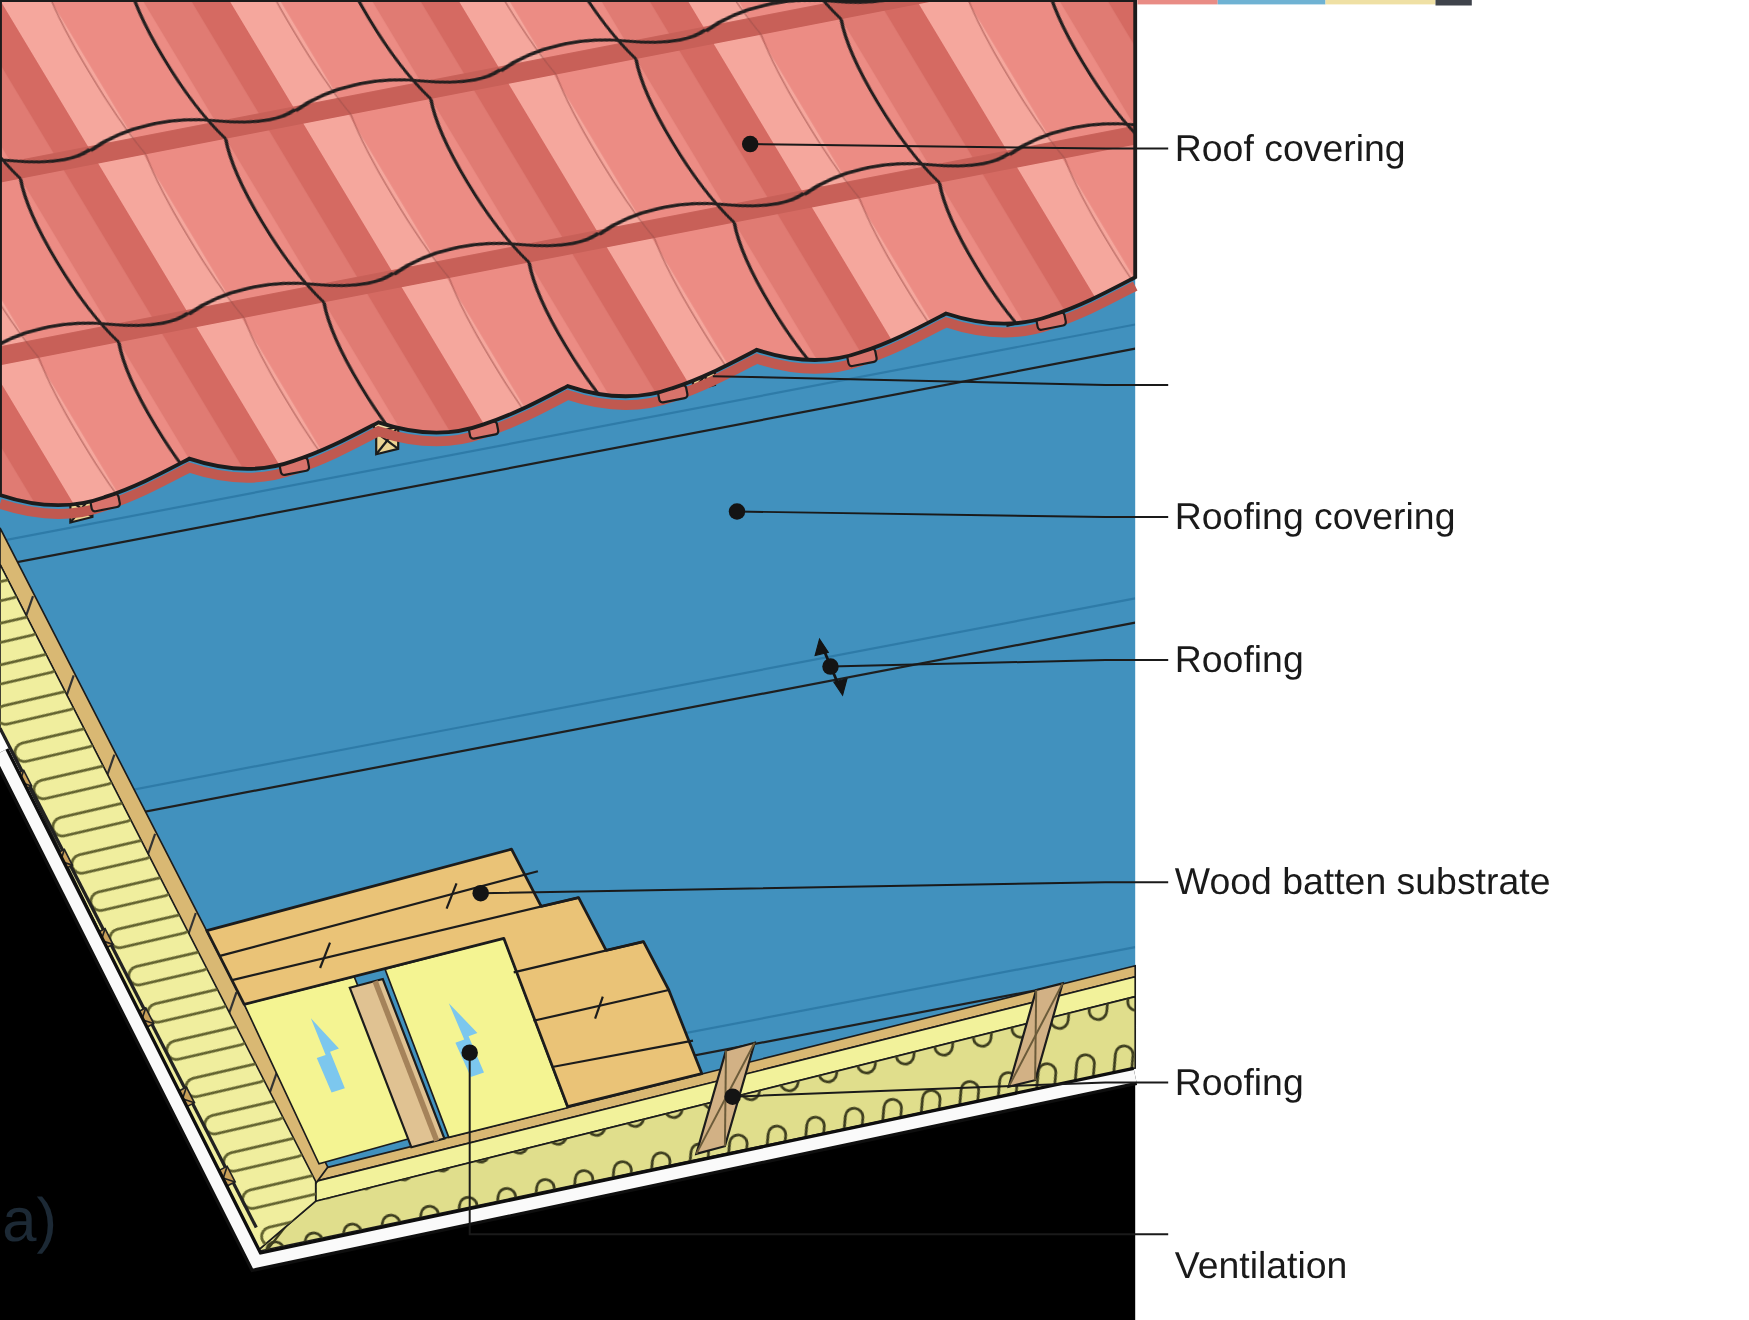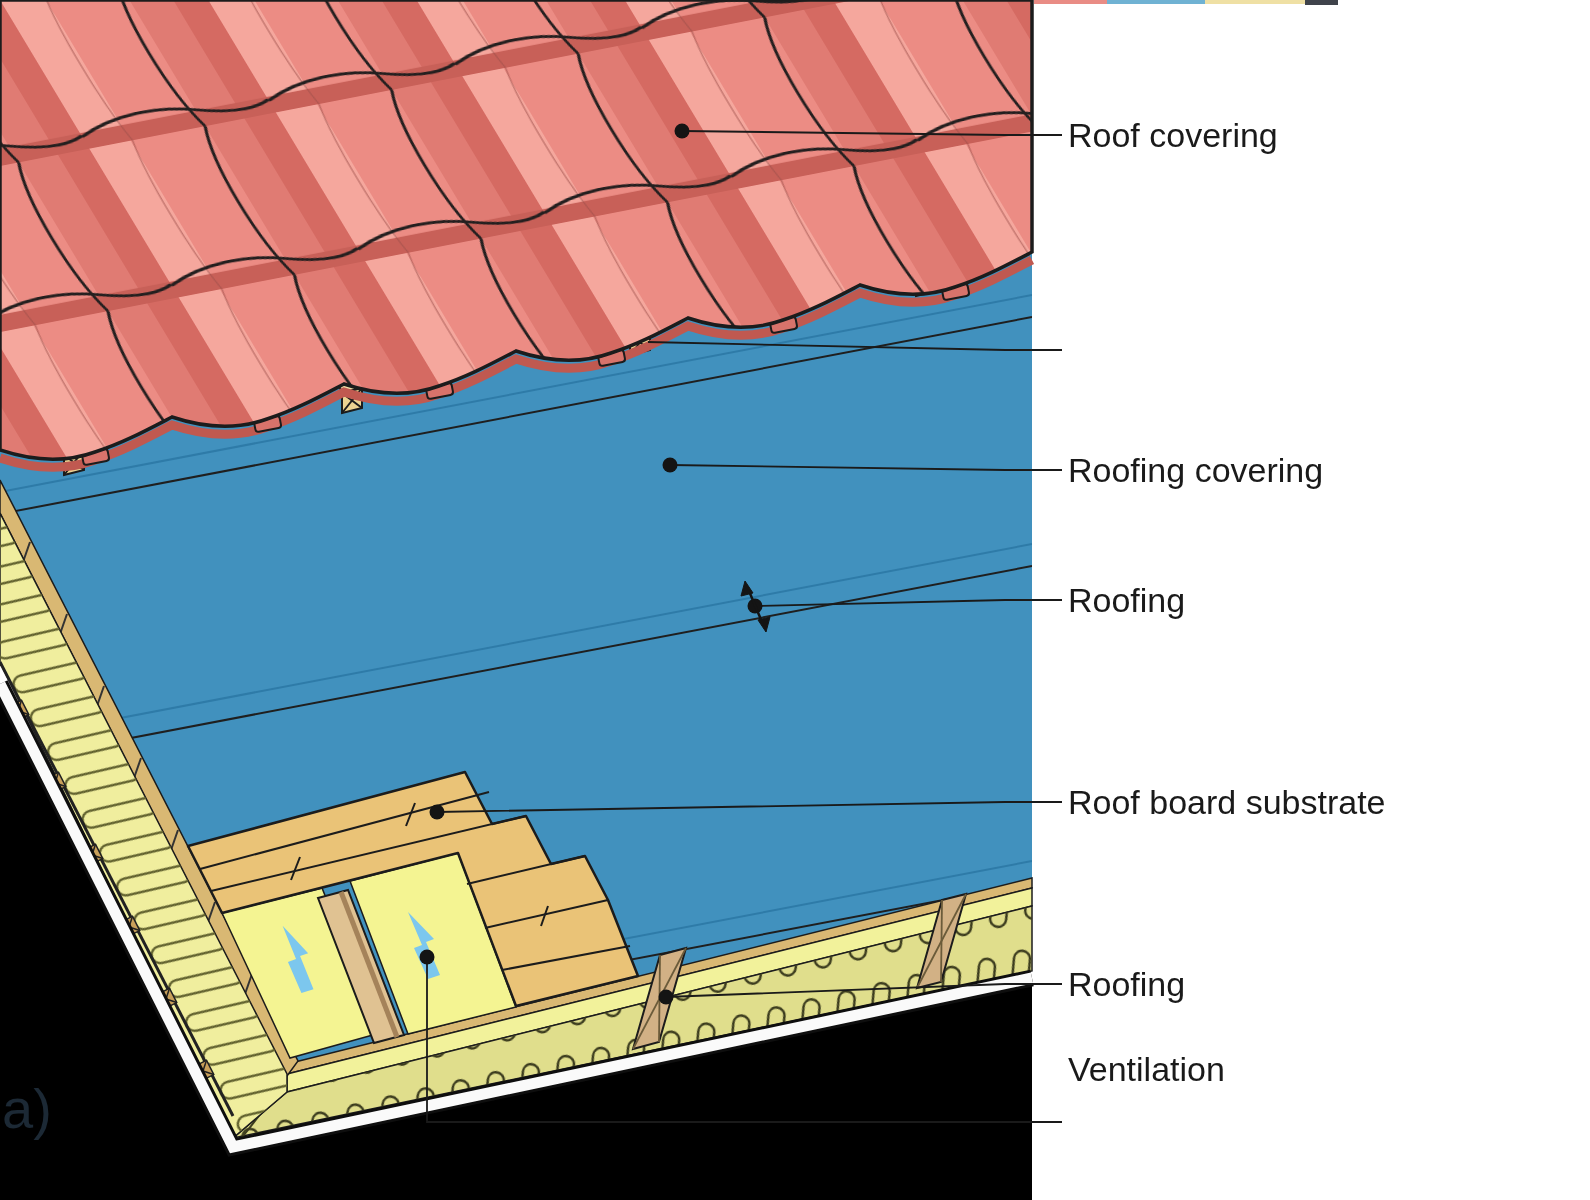--- a/index.html
+++ b/index.html
@@ -258,19 +258,19 @@
     <rect x="1034" y="0" width="73" height="4" fill="#e98c85"></rect>
     <rect x="1107" y="0" width="98" height="4" fill="#6fb2d3"></rect>
     <rect x="1205" y="0" width="100" height="4" fill="#efe0a4"></rect>
     <rect x="1305" y="0" width="33" height="5" fill="#3f434b"></rect>
   </g>
 </svg>
 
 <div class="callout" style="top:116px">Roof covering</div>
 <div class="callout" style="top:451px">Roofing covering</div>
 <div class="callout" style="top:581px">Roofing</div>
-<div class="callout" style="top:783px">Roof board substrate</div>
+<div class="callout" style="top:783px">Wood batten substrate</div>
 <div class="callout" style="top:965px">Roofing</div>
-<div class="callout" style="top:1050px">Ventilation</div>
+<div class="callout" style="top:1132px">Ventilation</div>
 
 <div class="panel-letter">a)</div>
 
 </div>
 
 </body></html>

